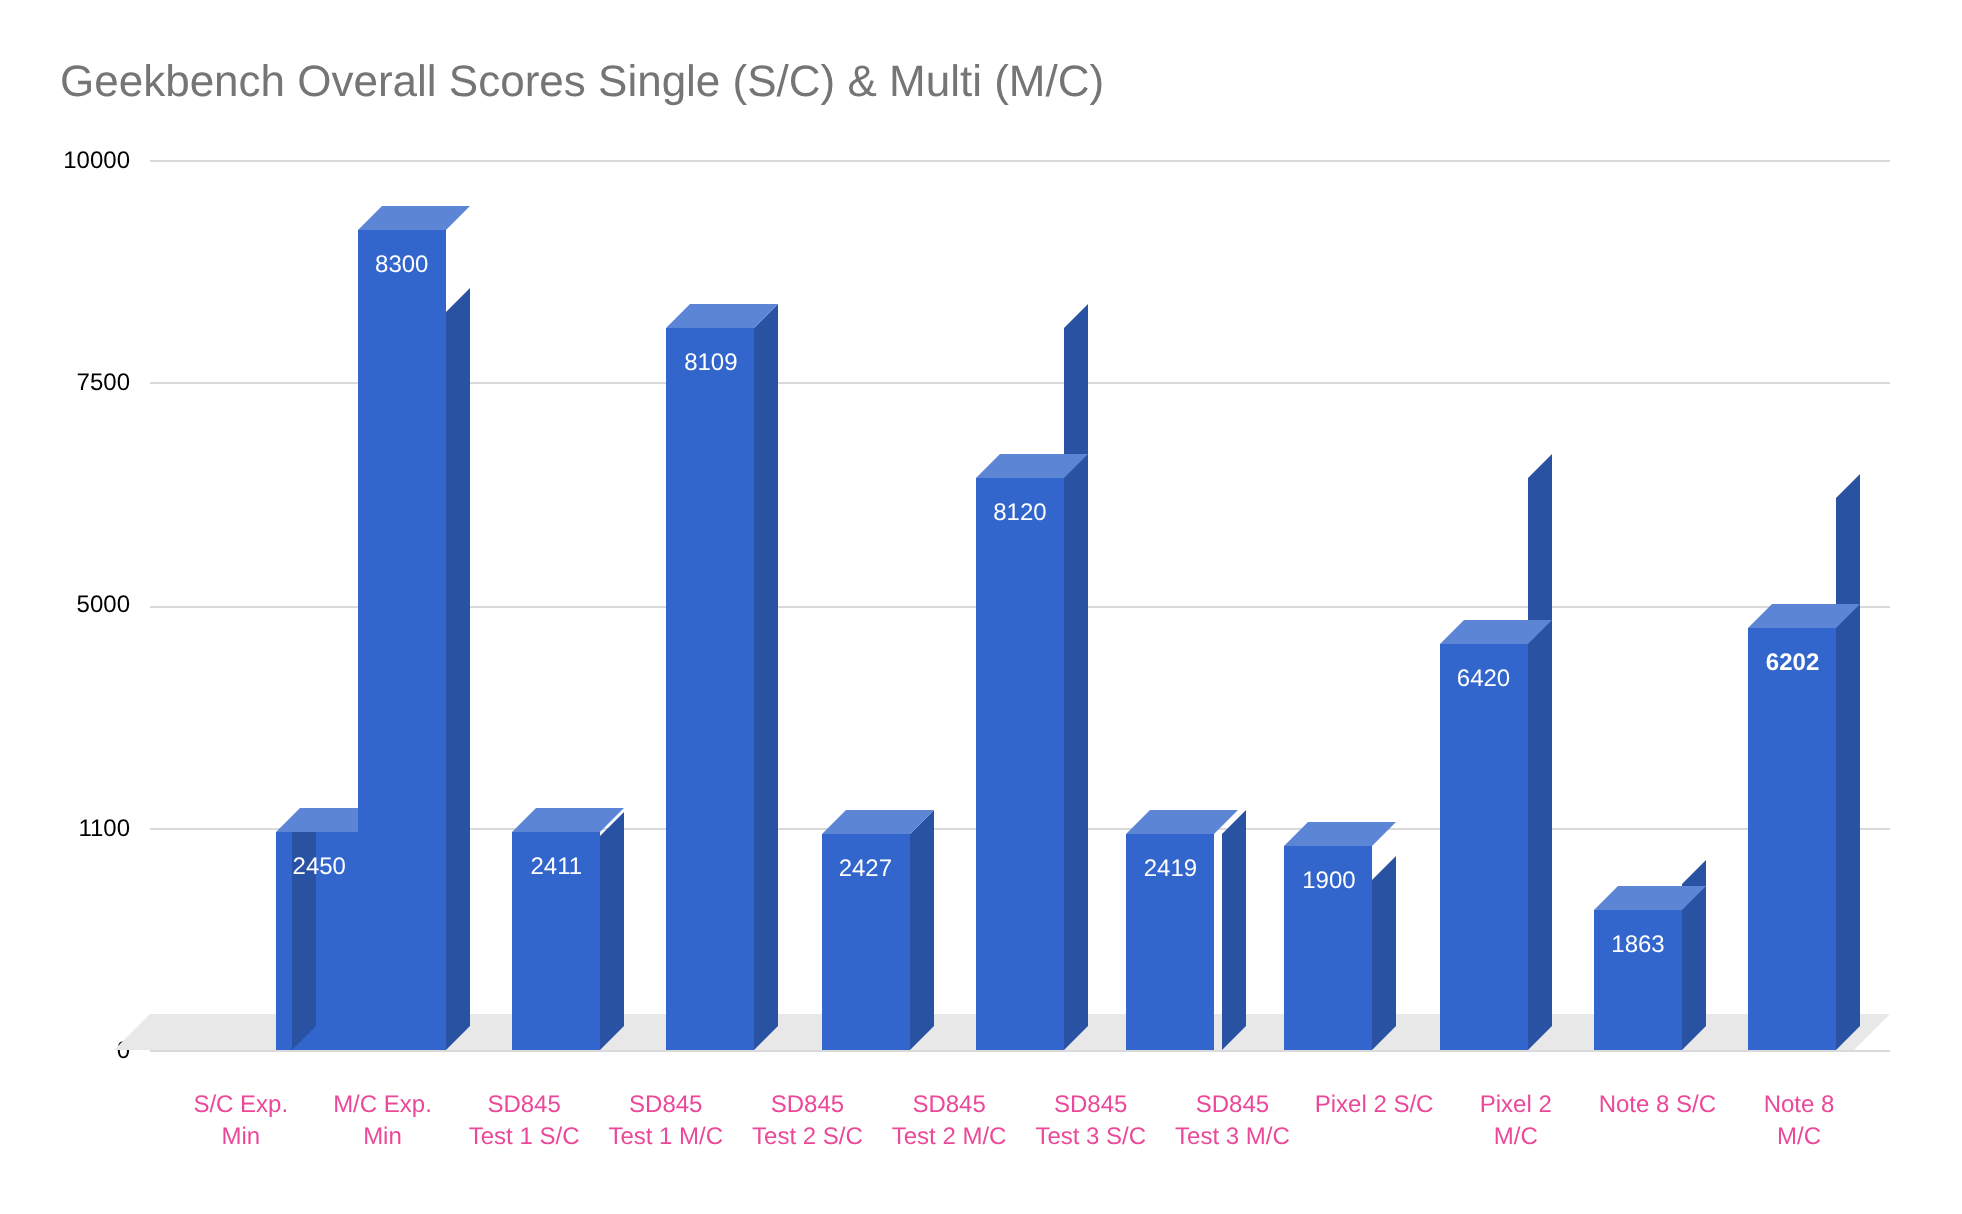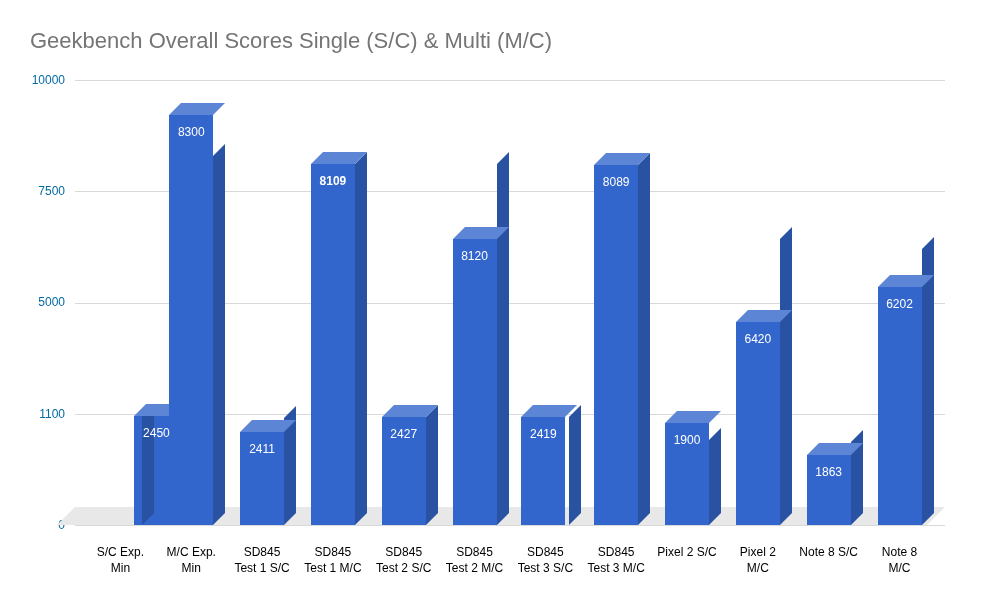--- a/index.html
+++ b/index.html
@@ -37,21 +37,21 @@
     width: 870px;
     height: 1px;
     background: #d9d9d9;
   }
   .y-label {
     position: absolute;
     right: 880px;
     width: 60px;
     text-align: right;
     font-size: 12px;
-    color: #0369a1;
+    color: #000000;
     transform: translateY(-50%);
   }
   .floor {
     position: absolute;
     left: 0;
     bottom: 0;
     width: 870px;
     height: 18px;
     background: #e8e8e8;
     transform: skewX(-45deg);
@@ -121,21 +121,21 @@
     left: 85px;
     top: 545px;
     width: 850px;
     display: flex;
     justify-content: space-around;
   }
   .x-label {
     width: 60px;
     text-align: center;
     font-size: 12px;
-    color: #000000;
+    color: #ec4899;
     line-height: 1.3;
   }
 </style>
 </head>
 <body>
 
 <div class="chart-wrap">
   <div class="title">Geekbench Overall Scores Single (S/C) &amp; Multi (M/C)</div>
 
   <div class="plot">
@@ -163,29 +163,29 @@
         </div>
         <div class="bar-slot">
           <div class="bar3d" style="height: 410px;">
             <div class="bar-front"></div>
             <div class="bar-side" style="height: 369.35px;"></div>
             <div class="bar-top"></div>
             <div class="val-label">8300</div>
           </div>
         </div>
         <div class="bar-slot">
-          <div class="bar3d" style="height: 93px;">
+          <div class="bar3d" style="height: 109px;">
             <div class="bar-front"></div>
             <div class="bar-side" style="height: 107.29px;"></div>
             <div class="bar-top"></div>
             <div class="val-label">2411</div>
           </div>
         </div>
         <div class="bar-slot">
-          <div class="bar3d" style="height: 360.85px; font-weight: bold;">
+          <div class="bar3d" style="height: 360.85px;">
             <div class="bar-front"></div>
             <div class="bar-side" style="height: 360.85px;"></div>
             <div class="bar-top"></div>
             <div class="val-label">8109</div>
           </div>
         </div>
         <div class="bar-slot">
           <div class="bar3d" style="height: 108.001px;">
             <div class="bar-front"></div>
             <div class="bar-side" style="height: 108.001px;"></div>
@@ -203,28 +203,20 @@
         </div>
         <div class="bar-slot">
           <div class="bar3d" style="height: 107.645px; padding-left: 48px;">
             <div class="bar-front"></div>
             <div class="bar-side" style="height: 107.645px;"></div>
             <div class="bar-top"></div>
             <div class="val-label">2419</div>
           </div>
         </div>
         <div class="bar-slot">
-          <div class="bar3d" style="height: 359.96px;">
-            <div class="bar-front"></div>
-            <div class="bar-side" style="height: 359.96px;"></div>
-            <div class="bar-top"></div>
-            <div class="val-label">8089</div>
-          </div>
-        </div>
-        <div class="bar-slot">
           <div class="bar3d" style="height: 102px;">
             <div class="bar-front"></div>
             <div class="bar-side" style="height: 84.55px;"></div>
             <div class="bar-top"></div>
             <div class="val-label">1900</div>
           </div>
         </div>
         <div class="bar-slot">
           <div class="bar3d" style="height: 203px;">
             <div class="bar-front"></div>
@@ -235,21 +227,21 @@
         </div>
         <div class="bar-slot">
           <div class="bar3d" style="height: 70px;">
             <div class="bar-front"></div>
             <div class="bar-side" style="height: 82.9035px;"></div>
             <div class="bar-top"></div>
             <div class="val-label">1863</div>
           </div>
         </div>
         <div class="bar-slot">
-          <div class="bar3d" style="height: 238px;">
+          <div class="bar3d" style="height: 211px; font-weight: bold;">
             <div class="bar-front"></div>
             <div class="bar-side" style="height: 275.989px;"></div>
             <div class="bar-top"></div>
             <div class="val-label">6202</div>
           </div>
         </div>
       </div>
   </div>
 
   <div class="x-labels" id="xlabels">

